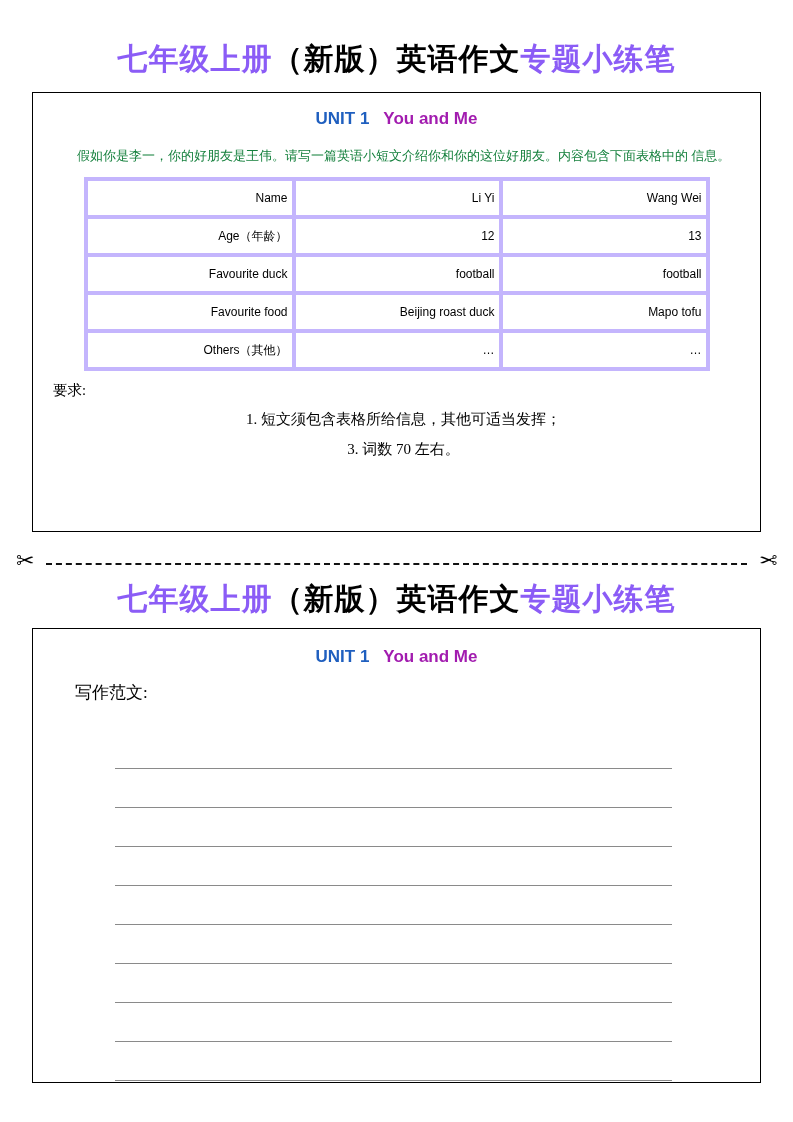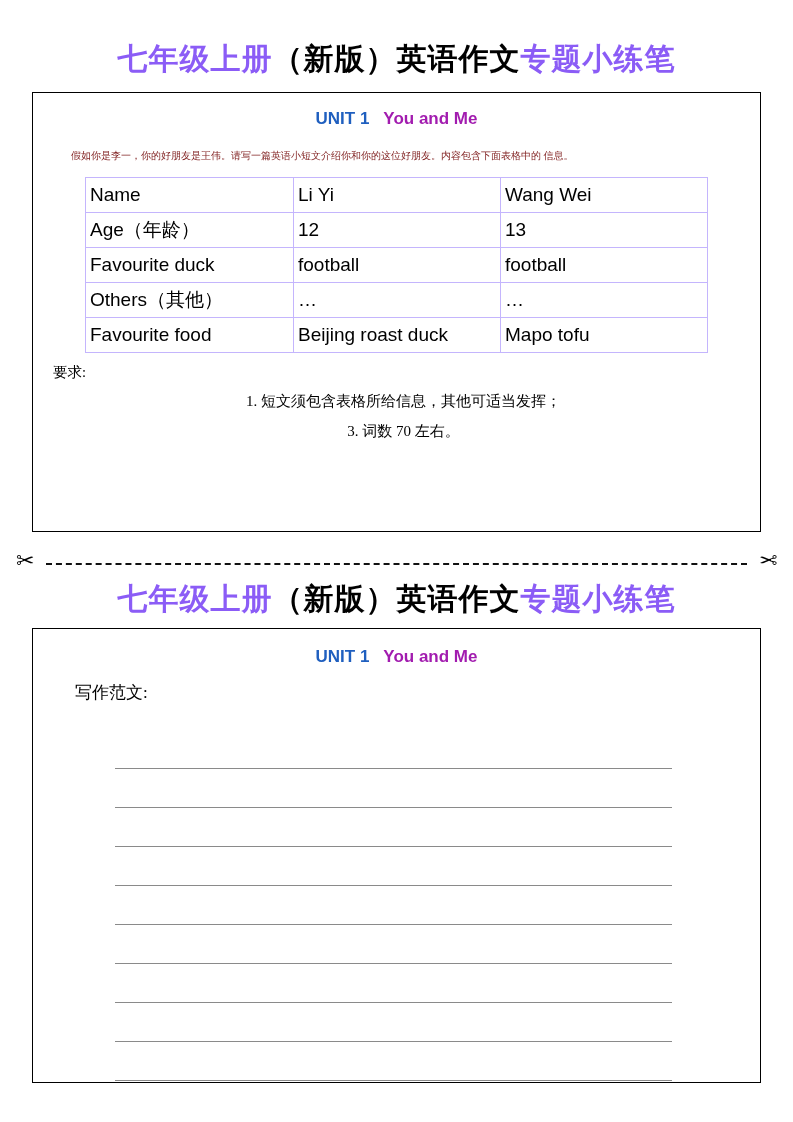--- a/index.html
+++ b/index.html
@@ -65,40 +65,40 @@
     margin-bottom: 12px;
     white-space: nowrap;
   }
   .unit-num { color: #1f5fbf; margin-top: 48px; }
   .unit-words { color: #a21caf; }
   .unit-sp { display: inline-block; width: 14px; }
 
   
   .prompt {
     font-family: "Liberation Serif", serif;
-    font-size: 10px;
+    font-size: 13px;
     line-height: 30px;
     text-indent: 2em;
     margin: 0 0 1px 0;
-    color: #7f1d1d;
+    color: #15803d;
   }
 
   
   table.info {
     border-collapse: collapse;
     margin: 6px auto 8px auto;
     width: 622px;
     table-layout: fixed;
   }
   table.info td, table.info th {
-    border: 1px solid #c4b5fd;
+    border: 4px solid #c4b5fd;
     height: 34px;
-    text-align: left;
+    text-align: right;
     font-family: "Liberation Sans", sans-serif;
-    font-size: 19px;
+    font-size: 12px;
     font-weight: normal;
     padding: 0 4px;
   }
   table.info col.c1 { width: 208px; }
   table.info col.c2 { width: 207px; }
   table.info col.c3 { width: 207px; }
 
   
   .req-label {
     font-family: "Liberation Serif", serif;
@@ -189,28 +189,28 @@
           <td>Age（年龄）</td>
           <td>12</td>
           <td>13</td>
         </tr>
         <tr>
           <td>Favourite duck</td>
           <td>football</td>
           <td>football</td>
         </tr>
         <tr>
+          <td>Favourite food</td>
+          <td>Beijing roast duck</td>
+          <td>Mapo tofu</td>
+        </tr>
+        <tr>
           <td>Others（其他）</td>
           <td>…</td>
           <td>…</td>
-        </tr>
-        <tr>
-          <td>Favourite food</td>
-          <td>Beijing roast duck</td>
-          <td>Mapo tofu</td>
         </tr>
       </tbody>
     </table>
 
     <div class="req-label">要求:</div>
     <ul class="req-list">
       <li>1. 短文须包含表格所给信息，其他可适当发挥；</li>
       <li>3. 词数 70 左右。</li>
     </ul>
   </div>

